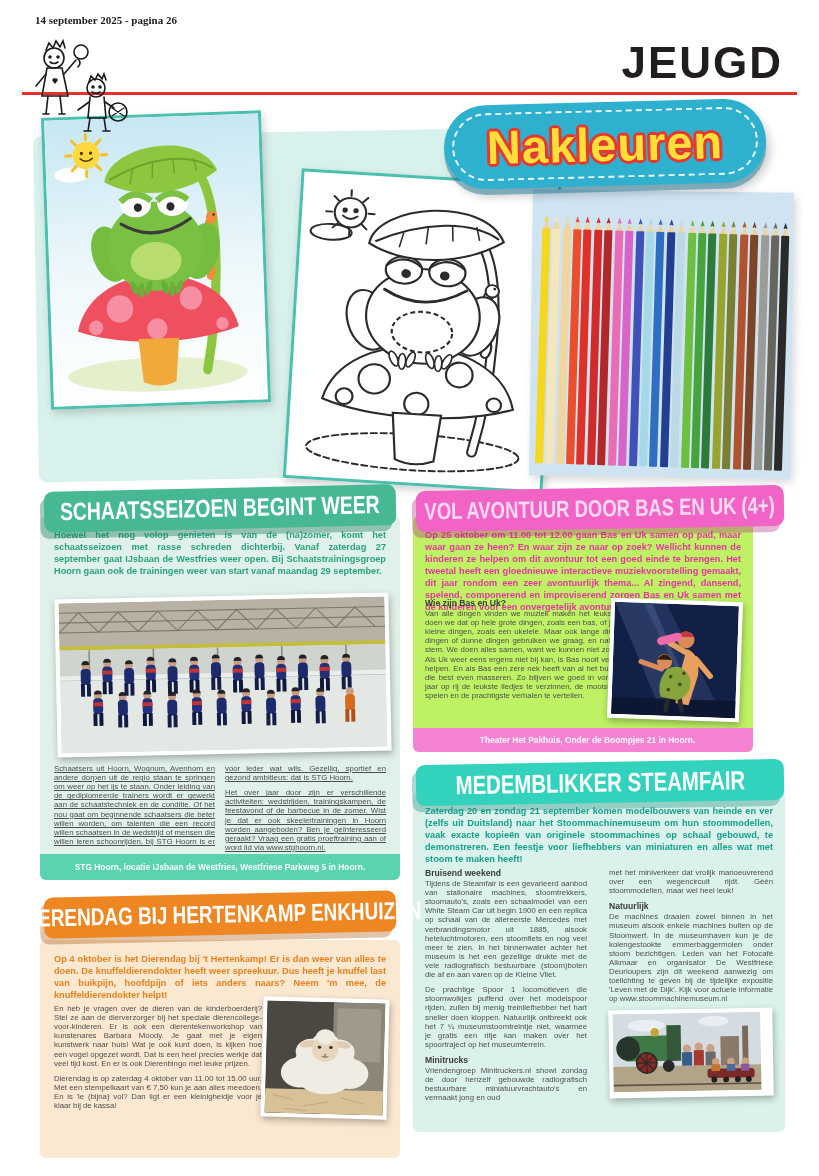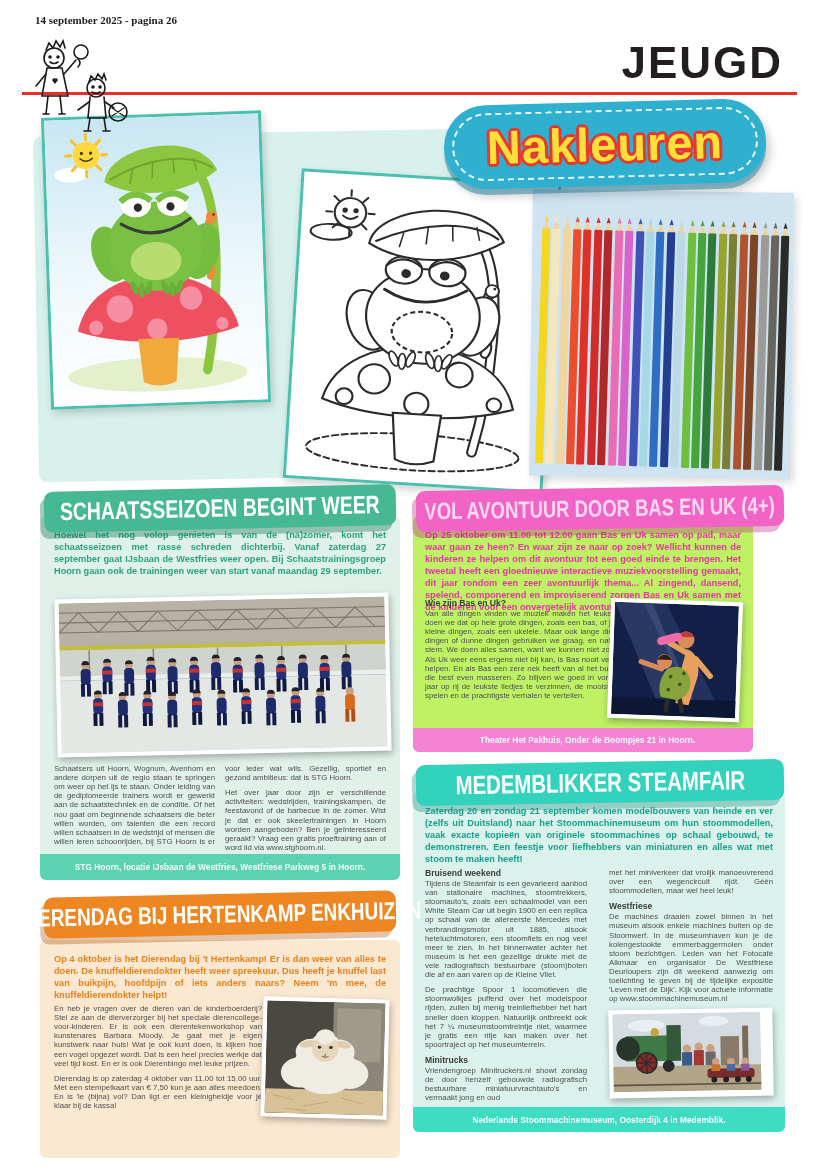--- a/index.html
+++ b/index.html
@@ -59,21 +59,21 @@
   .photo{position:absolute;background:#fff;padding:4px;box-shadow:1px 3px 7px rgba(0,0,0,.3);}
   .photo svg{display:block;}
 
   
   .banner-schaats{left:44px;top:488px;width:352px;background:#46b893;transform:rotate(-1.3deg);
                   box-shadow:-4px 6px 0 rgba(31,122,96,.4);}
   .banner-schaats span{font-size:20px;}
   .panel-schaats{left:40px;top:516px;width:360px;height:364px;background:#e0f1e9;}
   .panel-schaats .intro{color:#2aa381;}
   .photo-skaters{left:16px;top:80px;transform:rotate(-1.2deg);}
-  .schaats-body{position:absolute;left:14px;right:14px;top:248px;column-count:2;column-gap:10px;}
+  .schaats-body{position:absolute;left:14px;right:14px;top:248px;column-count:2;column-gap:10px;text-decoration:underline;}
   .caption-schaats{height:26px;background:#5bd2b0;}
 
   
   .banner-bas{left:416px;top:488px;width:368px;background:#f263c6;transform:rotate(-1deg);
               box-shadow:-4px 6px 0 rgba(180,40,130,.35);}
   .banner-bas span{font-size:19px;color:#ffd9f1;}
   .panel-bas{left:413px;top:516px;width:340px;height:236px;background:#bef264;}
   .panel-bas .intro{color:#e4379f;}
   .bas-text{position:absolute;left:12px;top:82px;width:226px;}
   .photo-theater{right:12px;top:84px;transform:rotate(2deg);}
@@ -515,21 +515,21 @@
     <div class="steam-cols">
       <div class="steam-col bodytext">
         <div class="subhead first">Bruisend weekend</div>
         <p>Tijdens de Steamfair is een gevarieerd aanbod van stationaire machines, stoomtrekkers, stoomauto's, zoals een schaalmodel van een White Steam Car uit begin 1900 en een replica op schaal van de allereerste Mercedes met verbrandingsmotor uit 1885, alsook heteluchtmotoren, een stoomfiets en nog veel meer te zien. In het binnenwater achter het museum is het een gezellige drukte met de vele radiografisch bestuurbare (stoom)boten die af en aan varen op de Kleine Vliet.</p>
         <p>De prachtige Spoor 1 locomotieven die stoomwolkjes puffend over het modelspoor rijden, zullen bij menig treinliefhebber het hart sneller doen kloppen. Natuurlijk ontbreekt ook het 7 ¼ museumstoomtreintje niet, waarmee je gratis een ritje kan maken over het spoortraject op het museumterrein.</p>
         <div class="subhead">Minitrucks</div>
         <p>Vriendengroep Minitruckers.nl showt zondag de door henzelf gebouwde radiografisch bestuurbare miniatuurvrachtauto's en vermaakt jong en oud</p>
       </div>
       <div class="steam-col bodytext">
         <p>met het miniverkeer dat vrolijk manoeuvrerend over een wegencircuit rijdt. Géén stoommodellen, maar wel heel leuk!</p>
-        <div class="subhead">Westfriese</div>
+        <div class="subhead">Natuurlijk</div>
         <p>De machines draaien zowel binnen in het museum alsook enkele machines buiten op de Stoomwerf. In de museumhaven kun je de kolengestookte emmerbaggermolen onder stoom bezichtigen. Leden van het Fotocafé Alkmaar en organisator De Westfriese Deurloupers zijn dit weekend aanwezig om toelichting te geven bij de tijdelijke expositie 'Leven met de Dijk'. Kijk voor actuele informatie op www.stoommachinemuseum.nl</p>
         <div class="photo-steam">
           <svg viewBox="0 0 176 92" width="148" height="78" preserveAspectRatio="none">
             <rect width="176" height="92" fill="#d4dce2"></rect>
             <ellipse cx="40" cy="14" rx="22" ry="7" fill="#e9eef2"></ellipse>
               <ellipse cx="120" cy="10" rx="18" ry="6" fill="#e9eef2"></ellipse>
             <rect x="128" y="28" width="22" height="36" fill="#8a7a6a"></rect>
             <rect x="154" y="16" width="7" height="48" fill="#7a6a5a"></rect>
             <rect y="62" width="176" height="30" fill="#b2a486"></rect>
             <g>
@@ -568,21 +568,20 @@
               </g>
             <g>
                 <circle cx="157" cy="58" r="4.5" fill="#caa183"></circle>
                 <rect x="152" y="61" width="10" height="8" fill="#8a5aa0"></rect>
               </g>
             <line x1="0" y1="84" x2="176" y2="84" stroke="#5a5248" stroke-width="2"></line>
           </svg>
         </div>
       </div>
     </div>
-    <div class="caption caption-steam">Nederlands Stoommachinemuseum, Oosterdijk 4 in Medemblik.</div>
   </div>
 
   <div class="banner banner-dier">
     <span>DIERENDAG BIJ HERTENKAMP ENKHUIZEN</span>
   </div>
   <div class="panel panel-dier">
     <div class="intro">Op 4 oktober is het Dierendag bij 't Hertenkamp! Er is dan weer van alles te doen. De knuffeldierendokter heeft weer spreekuur. Dus heeft je knuffel last van buikpijn, hoofdpijn of iets anders naars? Neem 'm mee, de knuffeldierendokter helpt!</div>
     <div class="dier-text bodytext">
       <p>En heb je vragen over de dieren van de kinderboerderij? Stel ze aan de dierverzorger bij het speciale dierencollege-voor-kinderen. Er is ook een dierentekenworkshop van kunstenares Barbara Moody. Je gaat met je eigen kunstwerk naar huis! Wat je ook kunt doen, is kijken hoe een vogel opgezet wordt. Dat is een heel precies werkje dat veel tijd kost. En er is ook Dierenbingo met leuke prijzen.</p>
       <p>Dierendag is op zaterdag 4 oktober van 11.00 tot 15.00 uur. Met een stempelkaart van € 7,50 kun je aan alles meedoen. En is 'ie (bijna) vol? Dan ligt er een kleinigheidje voor je klaar bij de kassa!</p>

